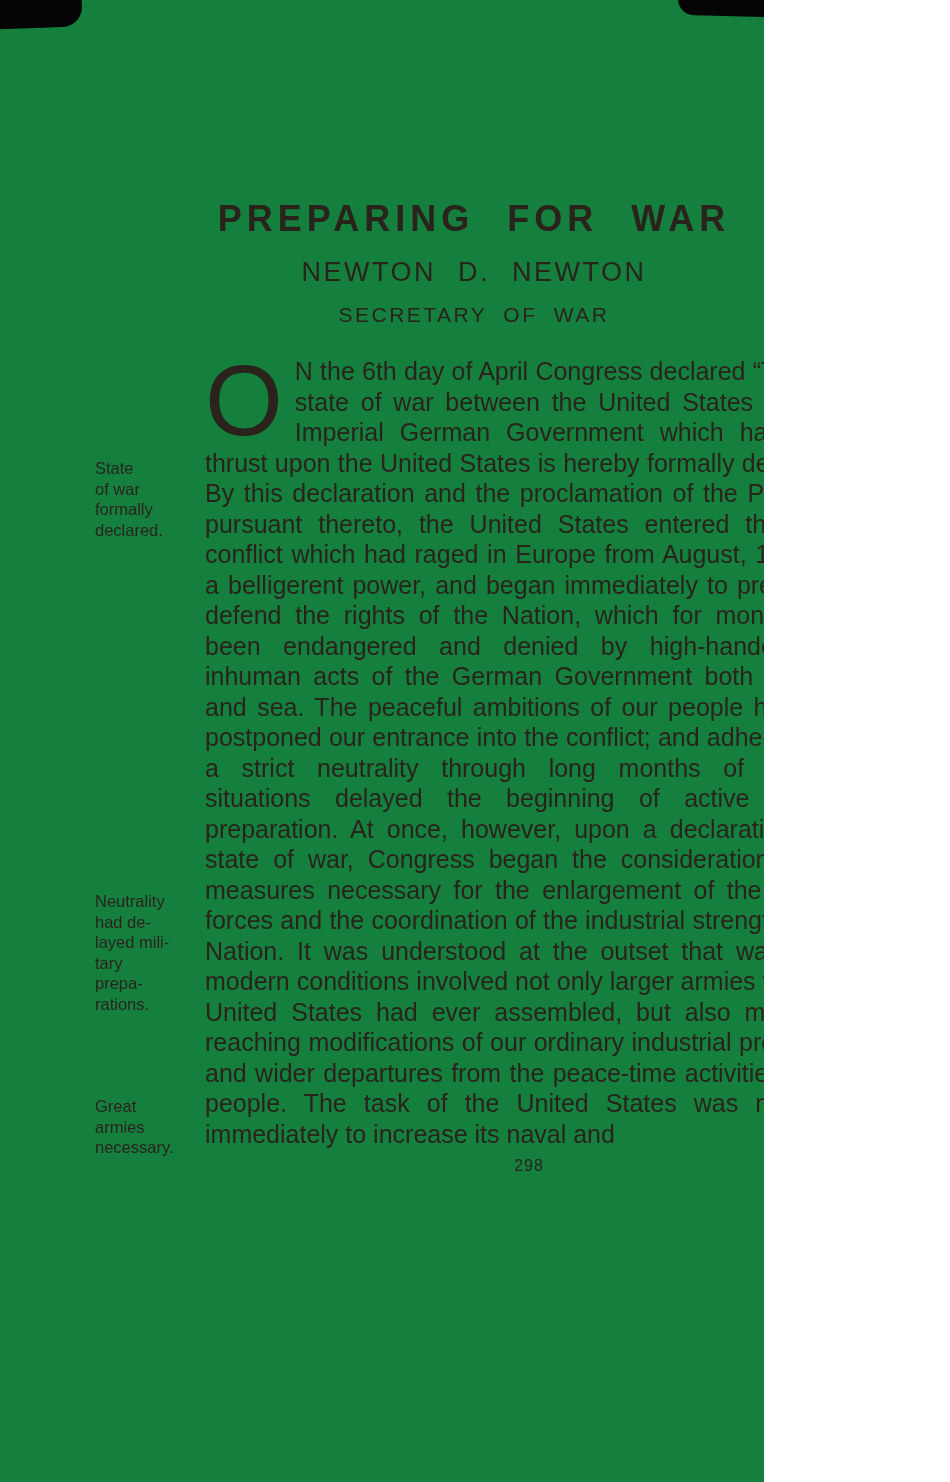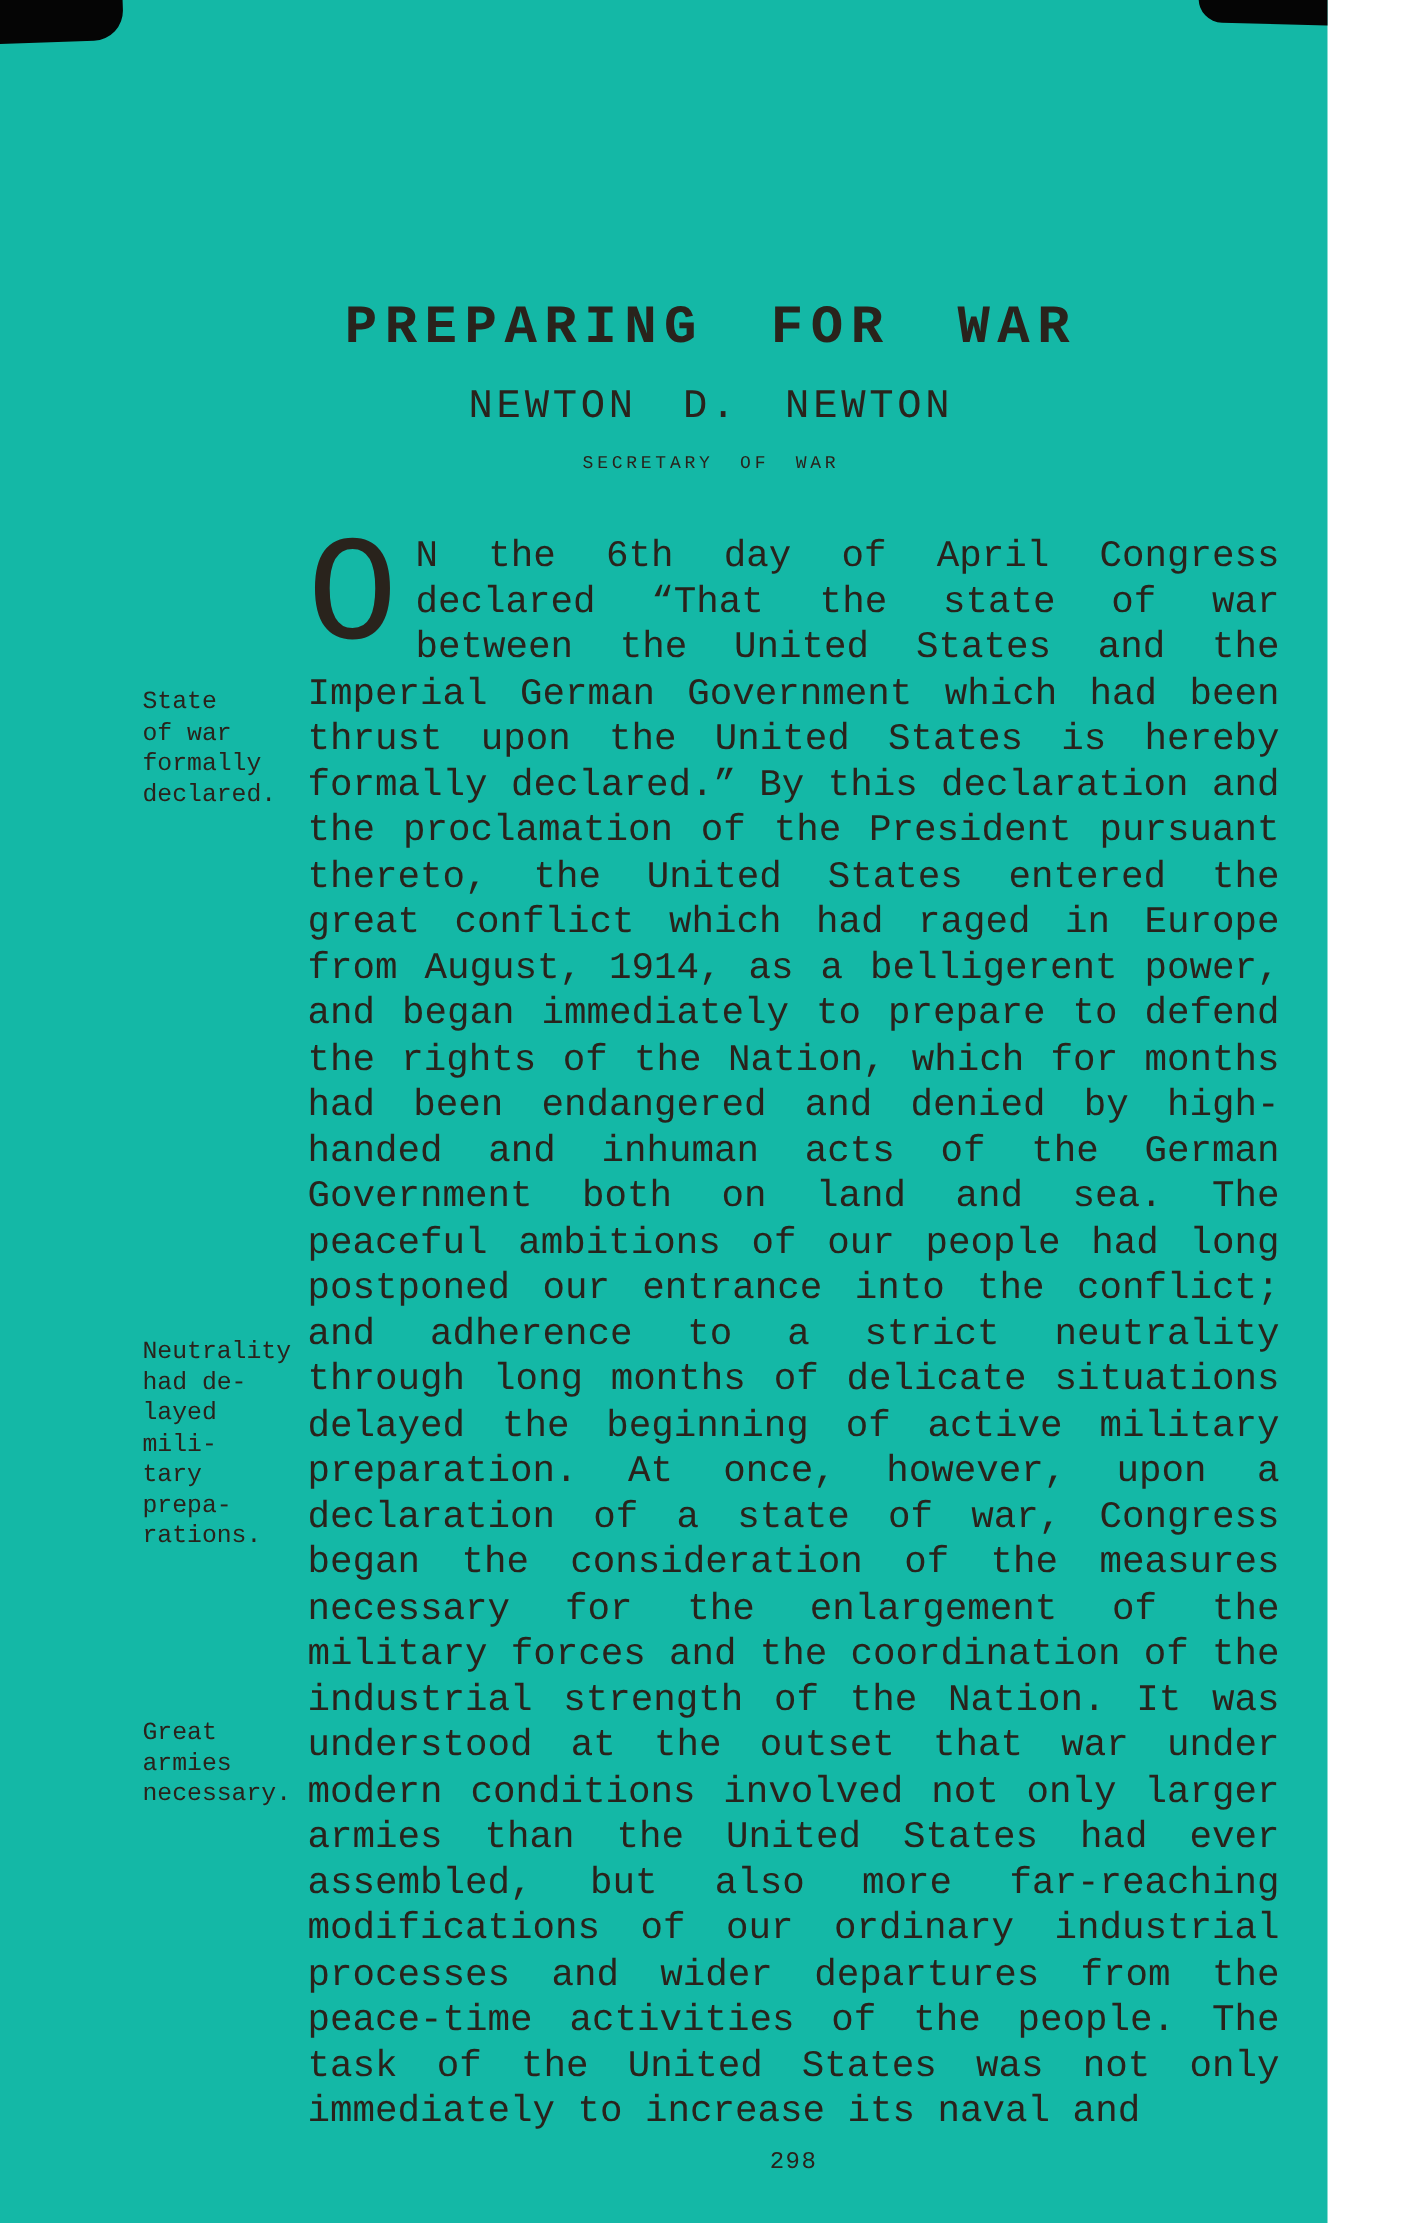--- a/index.html
+++ b/index.html
@@ -2,24 +2,24 @@
 <html lang="en"><head>
 <meta charset="utf-8">
 <style>
   html, body {
     margin: 0;
     padding: 0;
     background: #ffffff;
   }
   .page {
     position: relative;
-    width: 885px;
+    width: 764px;
     height: 1482px;
-    background: #14b8a6;
-    font-family: Liberation Mono, monospace;
+    background: #15803d;
+    font-family: Liberation Sans, sans-serif;
     color: #29231c;
     overflow: hidden;
   }
 
   
   .scan-mark { position: absolute; background: #050505; }
   .scan-mark-left {
     top: -10px; left: -8px;
     width: 90px; height: 38px;
     border-radius: 0 2px 20px 4px;
@@ -50,21 +50,21 @@
   }
   .author {
     margin-top: 18px;
     font-size: 27px;
     font-weight: 400;
     letter-spacing: 2.5px;
     word-spacing: 12px;
   }
   .role {
     margin-top: 15px;
-    font-size: 12px;
+    font-size: 21px;
     letter-spacing: 2.5px;
     word-spacing: 8px;
   }
 
   
   .body-col {
     position: absolute;
     left: 205px;
     top: 356px;
     width: 648px;
@@ -95,21 +95,21 @@
     position: absolute;
     left: 95px;
     width: 108px;
     font-size: 16.5px;
     line-height: 20.5px;
     white-space: pre-line;
     text-align: left;
   }
   .note-1 { top: 458px; }
   .note-2 { top: 891px; }
-  .note-3 { top: 1145px; }
+  .note-3 { top: 1096px; }
 </style>
 </head>
 <body>
 
 <div class="page">
 
   <div class="scan-mark scan-mark-left"></div>
   <div class="scan-mark scan-mark-right"></div>
 
   <div class="headings">

